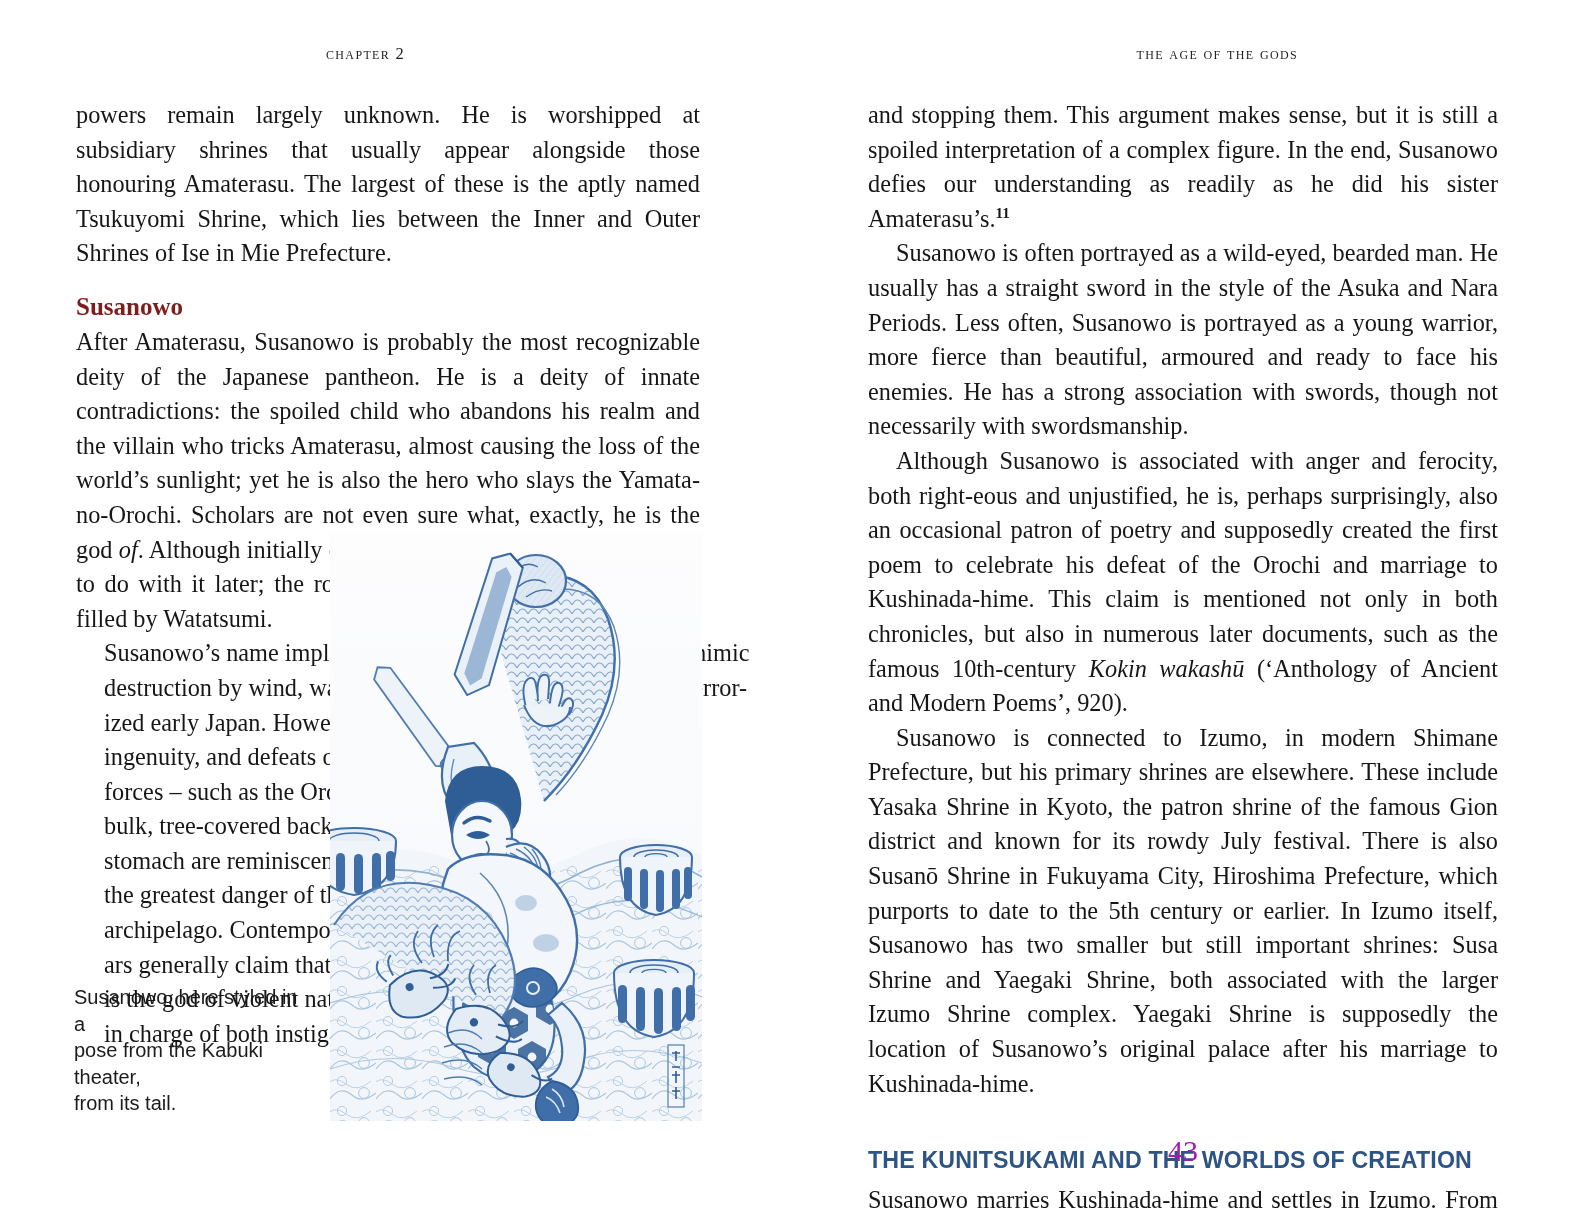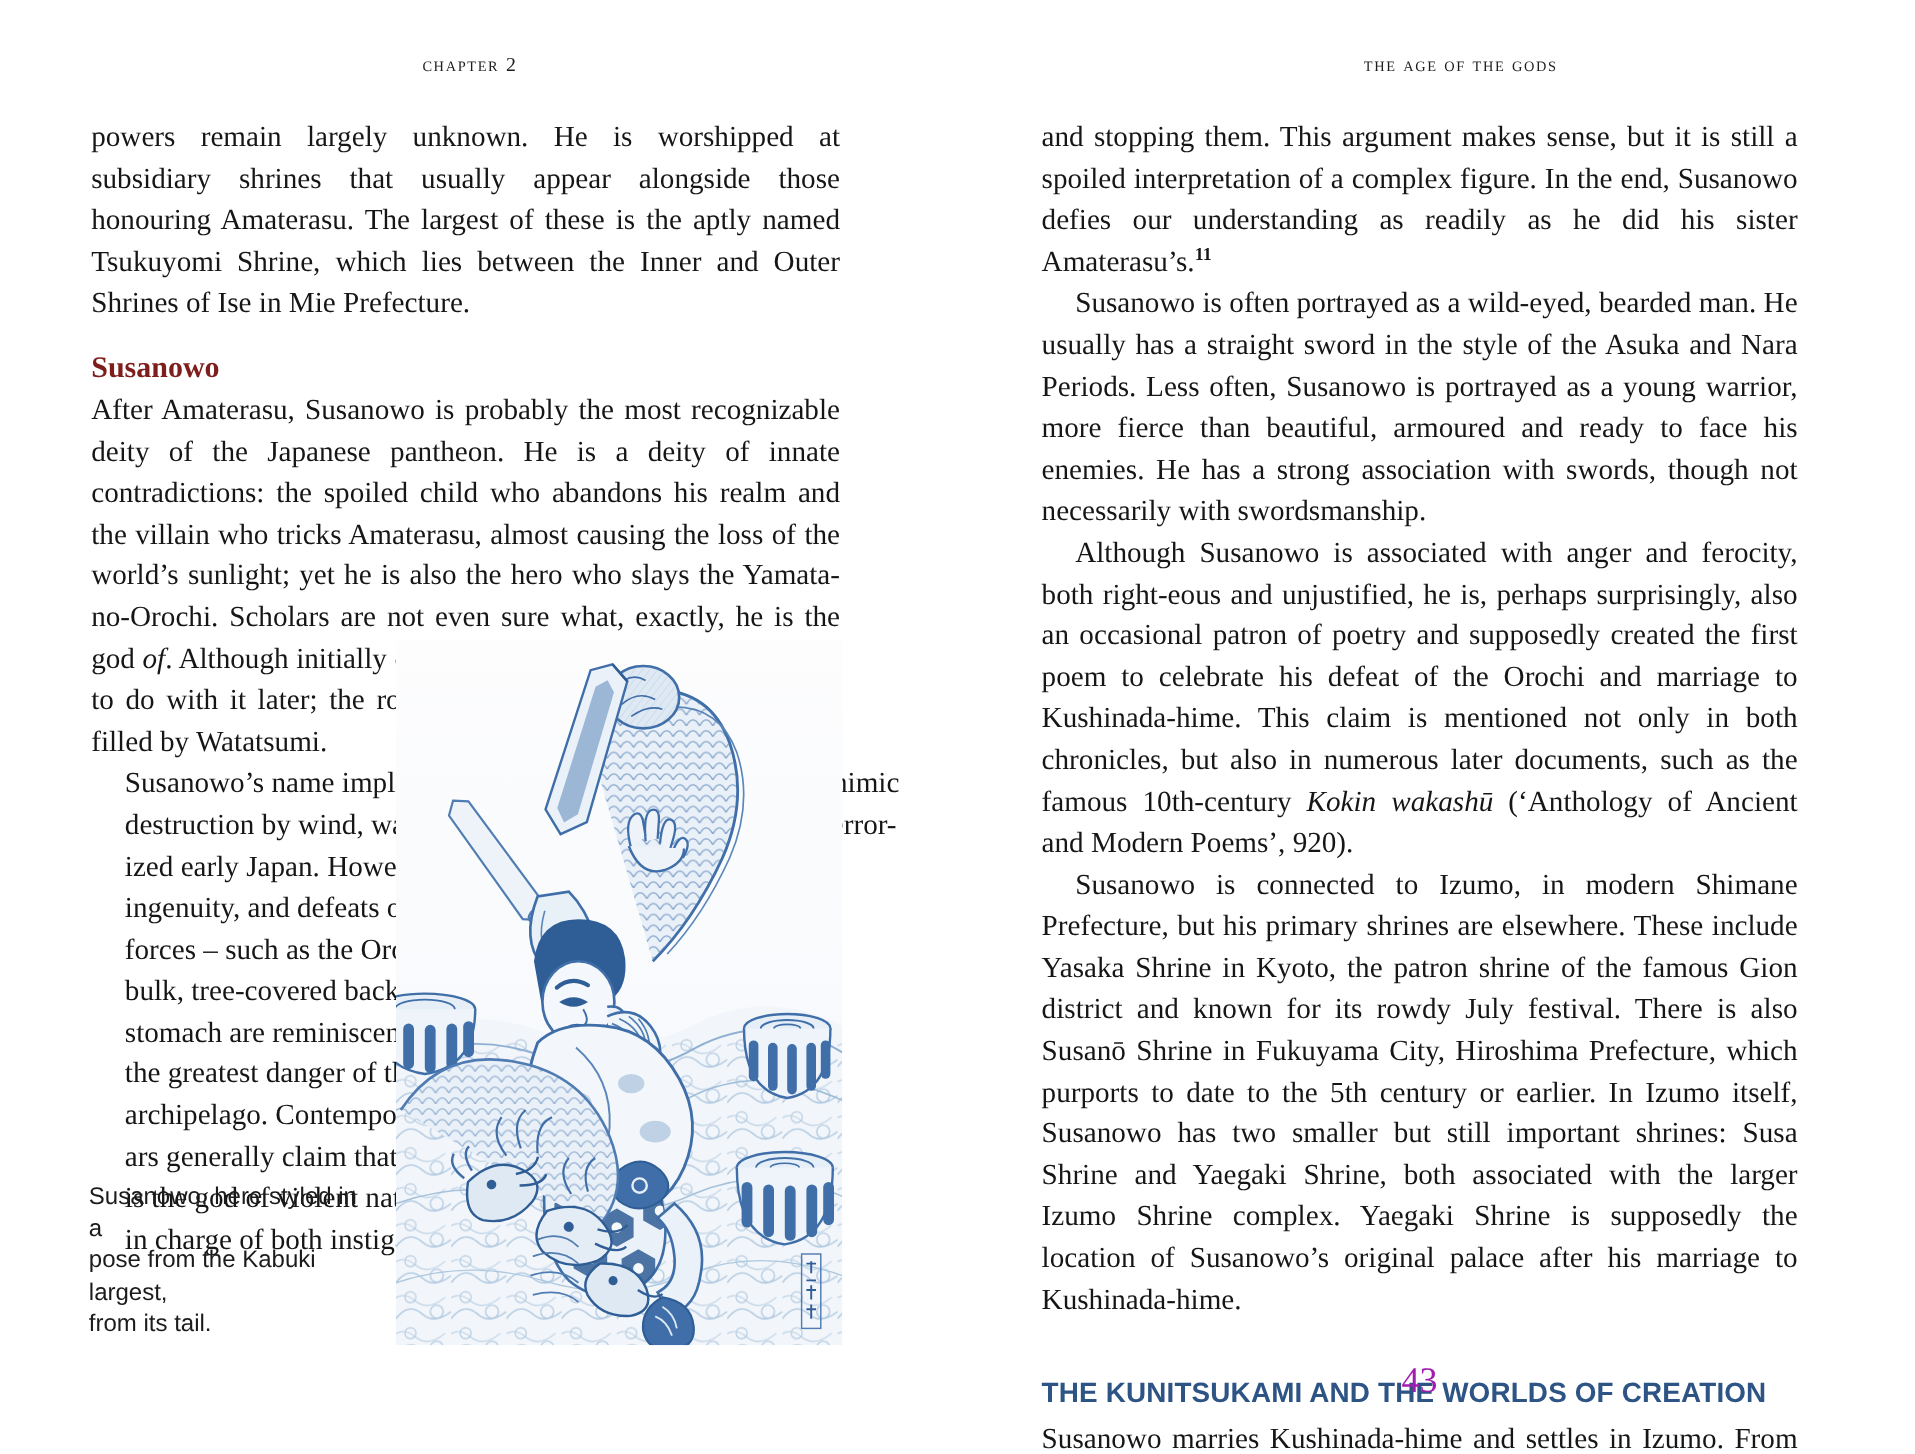--- a/index.html
+++ b/index.html
@@ -26,21 +26,21 @@
     position: absolute;
     top: 44px;
     font-family: "Liberation Serif", "DejaVu Serif", serif;
     font-size: 16.5px;
     letter-spacing: 1.35px;
     color: #1d1d1d;
     font-variant: small-caps;
     text-transform: lowercase;
     white-space: nowrap;
   }
-  .runhead.left  { left: 352px; }
+  .runhead.left  { left: 326px; }
   .runhead.right { right: 298px; margin-left: 16px; }
 
   
   .col {
     position: absolute;
     top: 98px;
     font-size: 24.3px;
     line-height: 34.6px;
     text-align: justify;
     -webkit-hyphens: none;
@@ -383,21 +383,21 @@
         <rect x="0" y="0" width="16" height="62" fill="none" stroke="#4f7cb2" stroke-width="1.2"></rect>
         <g stroke="#2f5d95" stroke-width="1.6" fill="none">
           <path d="M4 8 h8 M8 6 v10 M4 22 h8 M4 30 h8 M8 26 v12 M4 46 h8 M8 42 v12"></path>
         </g>
       </g>
     </svg>
   </div>
 
   <div class="caption">
     <div>Susanowo, here styled in a</div>
-    <div>pose from the Kabuki largest,</div>
+    <div>pose from the Kabuki theater,</div>
     <div>from its tail.</div>
   </div>
 
   <div class="col right">
 
     <p><span>and stopping them. This argument makes sense, but it is still a spoiled interpretation of a complex figure. In the end, Susanowo defies our understanding as readily as he did his sister Amaterasu’s.</span><sup class="fn">11</sup></p>
 
     <p class="indent">Susanowo is often portrayed as a wild-eyed, bearded man. He usually has a straight sword in the style of the Asuka and Nara Periods. Less often, Susanowo is portrayed as a young warrior, more fierce than beautiful, armoured and ready to face his enemies. He has a strong association with swords, though not necessarily with swordsmanship.</p>
 
     <p class="indent"><span>Although Susanowo is associated with anger and ferocity, both right-eous and unjustified, he is, perhaps surprisingly, also an occasional patron of poetry and supposedly created the first poem to celebrate his defeat of the Orochi and marriage to Kushinada-hime. This claim is mentioned not only in both chronicles, but also in numerous later documents, such as the famous 10th-century </span><i>Kokin wakashū</i><span> (‘Anthology of Ancient and Modern Poems’, 920).</span></p>

